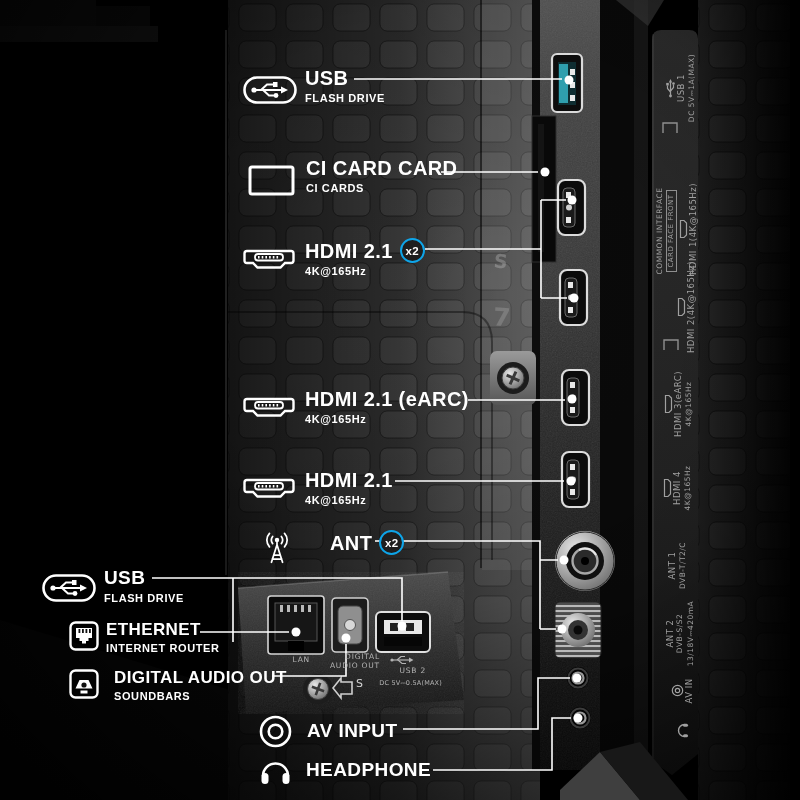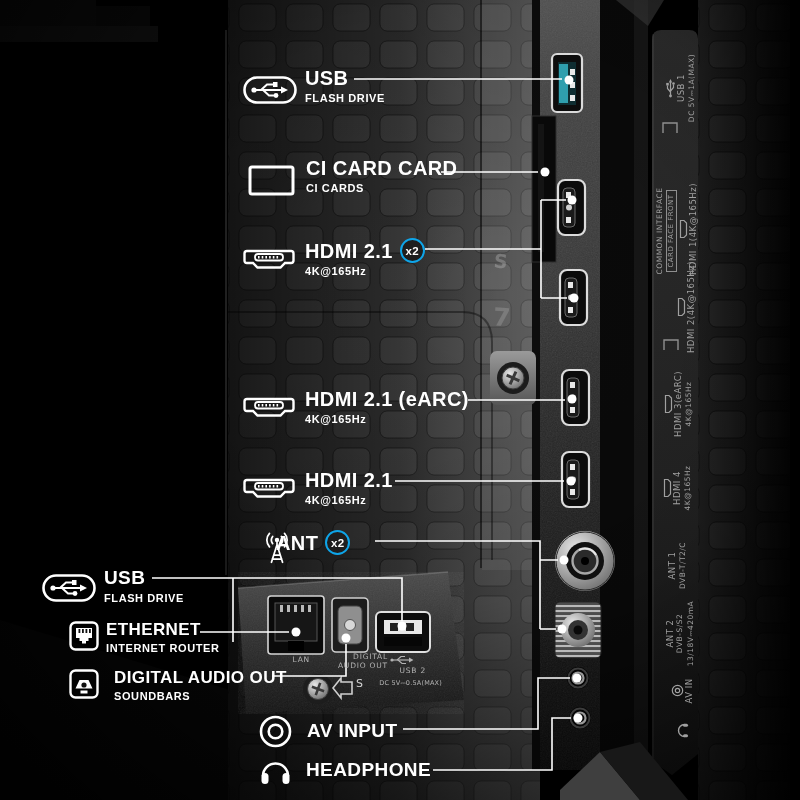--- a/index.html
+++ b/index.html
@@ -15,21 +15,21 @@
             display:flex;align-items:center;gap:7px;}
   .t19{font-size:19px;} .t17{font-size:17px;line-height:20px;}
   .co-sub{font-weight:700;font-size:11px;line-height:13px;letter-spacing:.6px;margin-top:2px;white-space:nowrap;}
   .badge{width:21px;height:21px;border-radius:50%;background:#1e1e1e;border:2px solid #0ea5e9;
          color:#fff;font-size:11.5px;font-weight:700;display:flex;align-items:center;justify-content:center;}
   .c-usb-top{left:243px;top:66px}.c-usb-top .co-icon{top:10px}.c-usb-top .co-body{margin-left:62px}
   .c-ci{left:248px;top:156px}.c-ci .co-icon{top:9px}.c-ci .co-body{margin-left:58px}
   .c-hdmi-x2{left:243px;top:238px}.c-hdmi-x2 .co-icon{top:7px}.c-hdmi-x2 .co-body{margin-left:62px}
   .c-hdmi-earc{left:243px;top:387px}.c-hdmi-earc .co-icon{top:6px}.c-hdmi-earc .co-body{margin-left:62px}
   .c-hdmi{left:243px;top:468px}.c-hdmi .co-icon{top:6px}.c-hdmi .co-body{margin-left:62px}
-  .c-ant{left:252px;top:528px}.c-ant .co-icon{left:6px;top:0}.c-ant .co-body{margin-left:24px;margin-top:2px}
+  .c-ant{left:252px;top:528px}.c-ant .co-icon{left:6px;top:0}.c-ant .co-body{margin-left:78px;margin-top:2px}
   .c-usb-bottom{left:42px;top:566px}.c-usb-bottom .co-icon{top:8px}.c-usb-bottom .co-body{margin-left:62px}
   .c-ethernet{left:62px;top:620px}.c-ethernet .co-icon{left:7px;top:1px}.c-ethernet .co-body{margin-left:44px}
   .c-digital{left:62px;top:668px}.c-digital .co-icon{left:7px;top:1px}.c-digital .co-body{margin-left:52px}
   .c-av{left:258px;top:719px}.c-av .co-icon{top:-5px}.c-av .co-body{margin-left:49px}
   .c-headphone{left:258px;top:758px}.c-headphone .co-icon{top:-5px}.c-headphone .co-body{margin-left:48px}
   
   .vlabel{position:absolute;transform:rotate(-90deg);color:#a0a0a0;font-size:8.5px;line-height:10.5px;
           letter-spacing:.5px;text-align:center;white-space:nowrap;display:flex;flex-direction:column;
           align-items:center;justify-content:center;font-family:"DejaVu Sans",sans-serif;}
   .vlabel .sm{font-size:7.5px;}
@@ -41,21 +41,21 @@
   .vl-hdmi3{left:637px;top:386px;width:84px;height:36px;}
   .vl-hdmi4{left:641px;top:470px;width:74px;height:36px;}
   .vl-ant1{left:640px;top:554px;width:74px;height:23px;}
   .vl-ant2{left:640px;top:617px;width:80px;height:33px;}
   .vl-avin{left:659px;top:678px;width:48px;height:26px;}
   .vl-hp{left:670px;top:722px;width:22px;height:18px;}
   
   .ilabel{position:absolute;color:#b3b3b3;font-size:7.5px;line-height:9px;letter-spacing:.8px;
           text-align:right;font-family:"DejaVu Sans",sans-serif;font-weight:400;}
   .il-lan{left:284px;top:655px;width:26px;}
-  .il-opt{left:332px;top:652px;width:56px;}
+  .il-opt{left:324px;top:652px;width:56px;}
   .il-usb2{left:380px;top:666px;width:46px;}
   .il-usb2p{left:364px;top:679px;width:78px;font-size:6.5px;letter-spacing:.2px;}
   .il-s{left:356px;top:679px;font-size:11px;color:#d5d5d5;letter-spacing:0;}
   
   .mark{position:absolute;color:rgba(255,255,255,.22);font-family:"DejaVu Sans",sans-serif;font-weight:700;}
   .mark-s{left:494px;top:250px;font-size:19px;transform:rotate(6deg);}
   .mark-7{left:493px;top:303px;font-size:25px;transform:rotate(4deg);color:rgba(255,255,255,.16);}
 </style>
 </head>
 <body>

